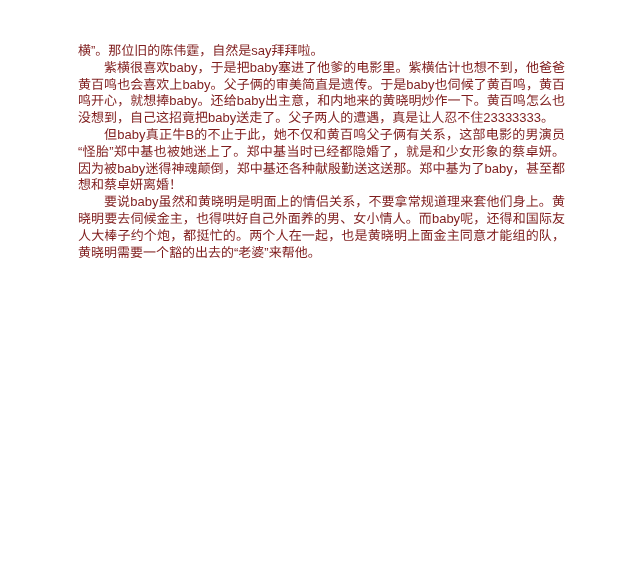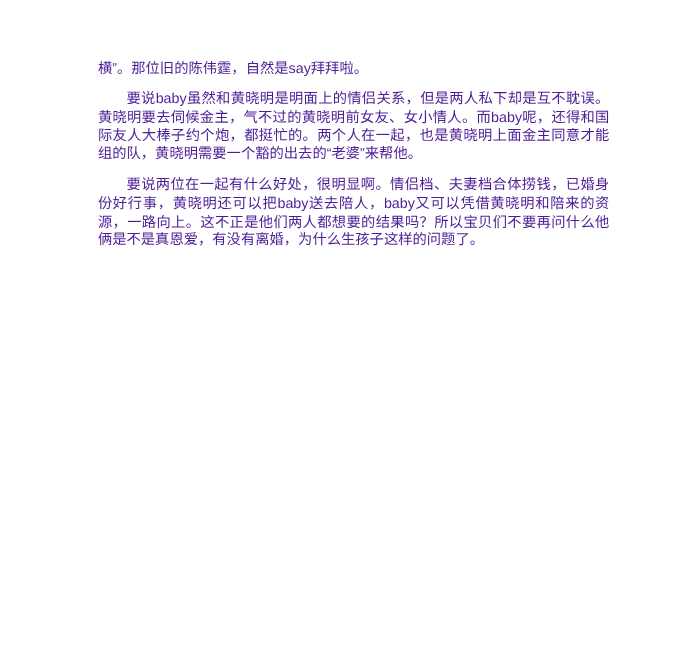--- a/index.html
+++ b/index.html
@@ -14,33 +14,34 @@
     overflow: hidden;
     font-family: "Liberation Sans", sans-serif;
   }
   .page {
     position: absolute;
     left: 78px;
     top: 43px;
     width: 487px;
   }
   .para {
-    margin: 11px;
+    margin: 0;
     padding: 0;
     font-size: 13px;
     line-height: 16.8px;
-    color: #4c1d95;
+    color: #7f1d1d;
     text-align: justify;
     word-break: break-all;
     font-family: "Liberation Sans", sans-serif;
   }
   .para.indent {
     text-indent: 2em;
   }
 </style>
 </head>
 <body>
 
 <div class="page">
     <p class="para">横”。那位旧的陈伟霆，自然是say拜拜啦。</p>
-    <p class="para indent">要说baby虽然和黄晓明是明面上的情侣关系，但是两人私下却是互不耽误。黄晓明要去伺候金主，气不过的黄晓明前女友、女小情人。而baby呢，还得和国际友人大棒子约个炮，都挺忙的。两个人在一起，也是黄晓明上面金主同意才能组的队，黄晓明需要一个豁的出去的“老婆”来帮他。</p>
-    <p class="para indent">要说两位在一起有什么好处，很明显啊。情侣档、夫妻档合体捞钱，已婚身份好行事，黄晓明还可以把baby送去陪人，baby又可以凭借黄晓明和陪来的资源，一路向上。这不正是他们两人都想要的结果吗？所以宝贝们不要再问什么他俩是不是真恩爱，有没有离婚，为什么生孩子这样的问题了。</p>
+    <p class="para indent">紫横很喜欢baby，于是把baby塞进了他爹的电影里。紫横估计也想不到，他爸爸黄百鸣也会喜欢上baby。父子俩的审美简直是遗传。于是baby也伺候了黄百鸣，黄百鸣开心，就想捧baby。还给baby出主意，和内地来的黄晓明炒作一下。黄百鸣怎么也没想到，自己这招竟把baby送走了。父子两人的遭遇，真是让人忍不住23333333。</p>
+    <p class="para indent">但baby真正牛B的不止于此，她不仅和黄百鸣父子俩有关系，这部电影的男演员“怪胎”郑中基也被她迷上了。郑中基当时已经都隐婚了，就是和少女形象的蔡卓妍。因为被baby迷得神魂颠倒，郑中基还各种献殷勤送这送那。郑中基为了baby，甚至都想和蔡卓妍离婚！</p>
+    <p class="para indent">要说baby虽然和黄晓明是明面上的情侣关系，不要拿常规道理来套他们身上。黄晓明要去伺候金主，也得哄好自己外面养的男、女小情人。而baby呢，还得和国际友人大棒子约个炮，都挺忙的。两个人在一起，也是黄晓明上面金主同意才能组的队，黄晓明需要一个豁的出去的“老婆”来帮他。</p>
   </div>
 
 </body></html>

